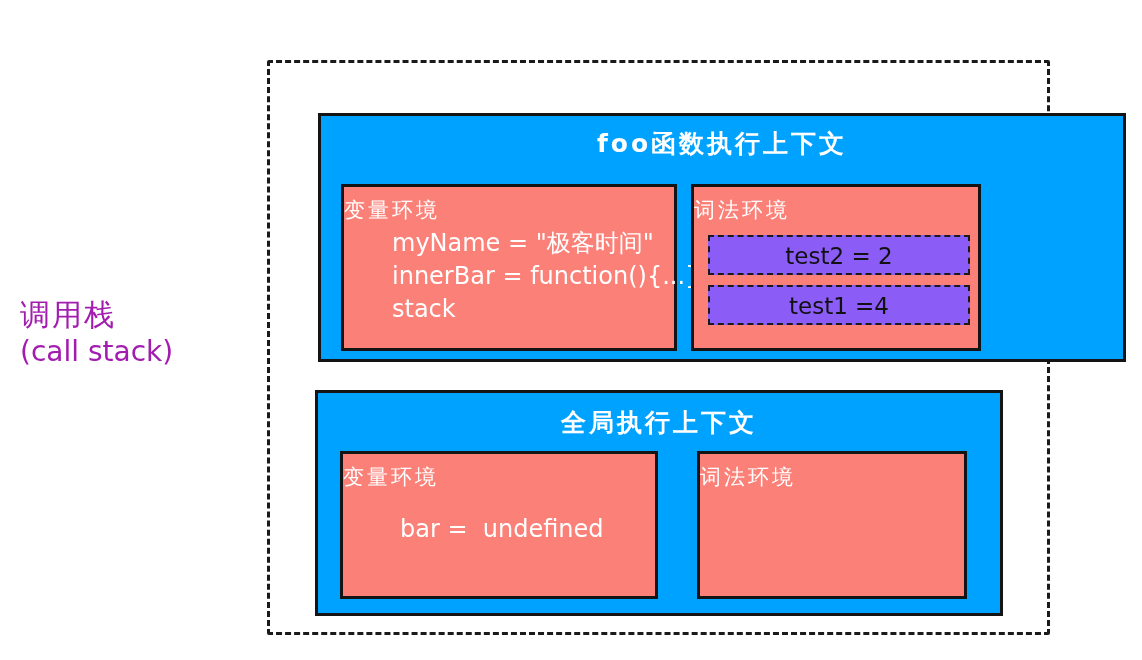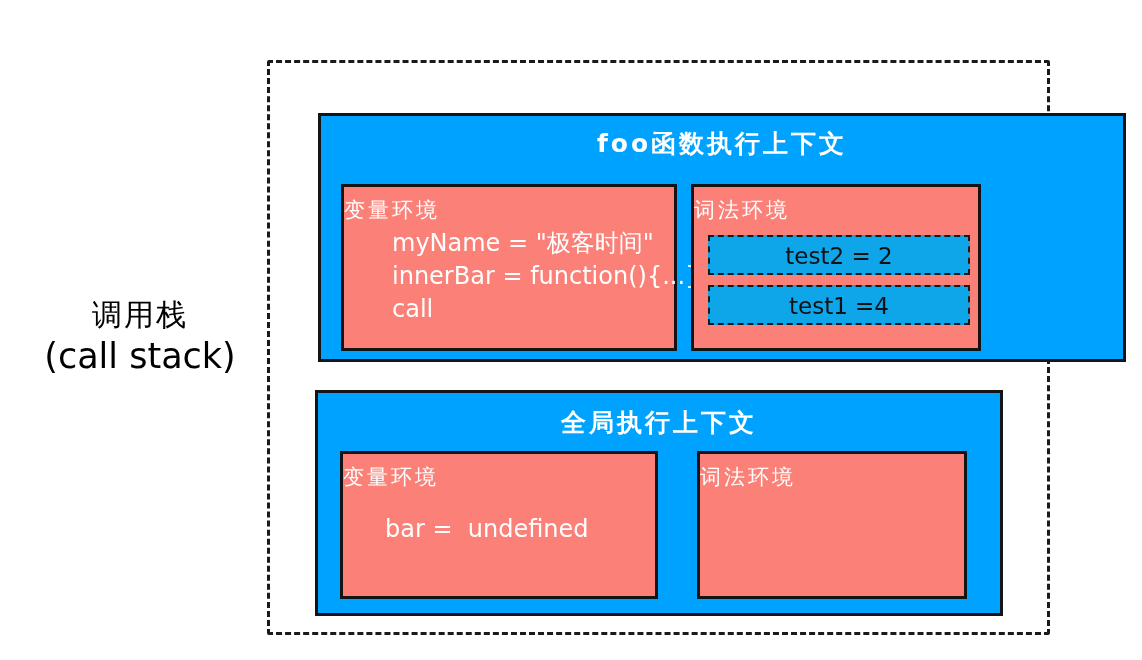--- a/index.html
+++ b/index.html
@@ -15,33 +15,33 @@
     overflow: hidden;
     font-family: "DejaVu Sans", sans-serif;
   }
 
   
   #call-stack-label {
     position: absolute;
     left: 20px;
     top: 296px;
     width: 240px;
-    text-align: center;
-    color: #000000;
+    text-align: left;
+    color: #a21caf;
     line-height: 1.28;
   }
   #call-stack-label .cn {
     display: block;
     font-size: 30px;
     letter-spacing: 2px;
     font-family: "DejaVu Sans", sans-serif;
   }
   #call-stack-label .en {
     display: block;
-    font-size: 35px;
+    font-size: 28px;
     font-family: "DejaVu Sans", sans-serif;
   }
 
   
   #call-stack-frame {
     position: absolute;
     left: 267px;
     top: 60px;
     width: 783px;
     height: 575px;
@@ -138,30 +138,30 @@
     font-family: "DejaVu Sans", sans-serif;
   }
   #foo-variable-env .env-lines {
     top: 40px;
     padding-left: 48px;
     font-size: 24px;
     line-height: 1.38;
   }
   #global-variable-env .env-lines {
     top: 58px;
-    padding-left: 42px;
+    padding-left: 57px;
     font-size: 24px;
     line-height: 1.45;
   }
   .env-line { display: block; white-space: pre; }
 
   
   .binding-slot {
     position: absolute;
-    background: #0ea5e9;
+    background: #8b5cf6;
     border: 2px dashed #1a1a1a;
     box-sizing: border-box;
     color: #111111;
     font-size: 23px;
     font-family: "DejaVu Sans", sans-serif;
     text-align: center;
     line-height: 38px;
   }
   #binding-test2 {
     left: 14px;
@@ -188,21 +188,21 @@
 
   <div class="context-block" id="context-foo">
 
     <div class="context-title">foo函数执行上下文</div>
 
     <div class="env-box" id="foo-variable-env">
       <div class="env-title">变量环境</div>
       <div class="env-lines">
         <span class="env-line">myName = "极客时间"</span>
         <span class="env-line">innerBar = function(){...}</span>
-        <span class="env-line">call</span>
+        <span class="env-line">stack</span>
       </div>
     </div>
 
     <div class="env-box" id="foo-lexical-env">
       <div class="env-title">词法环境</div>
       <div class="binding-slot" id="binding-test2">test2 = 2</div>
       <div class="binding-slot" id="binding-test1">test1 =4</div>
     </div>
   </div>
 

